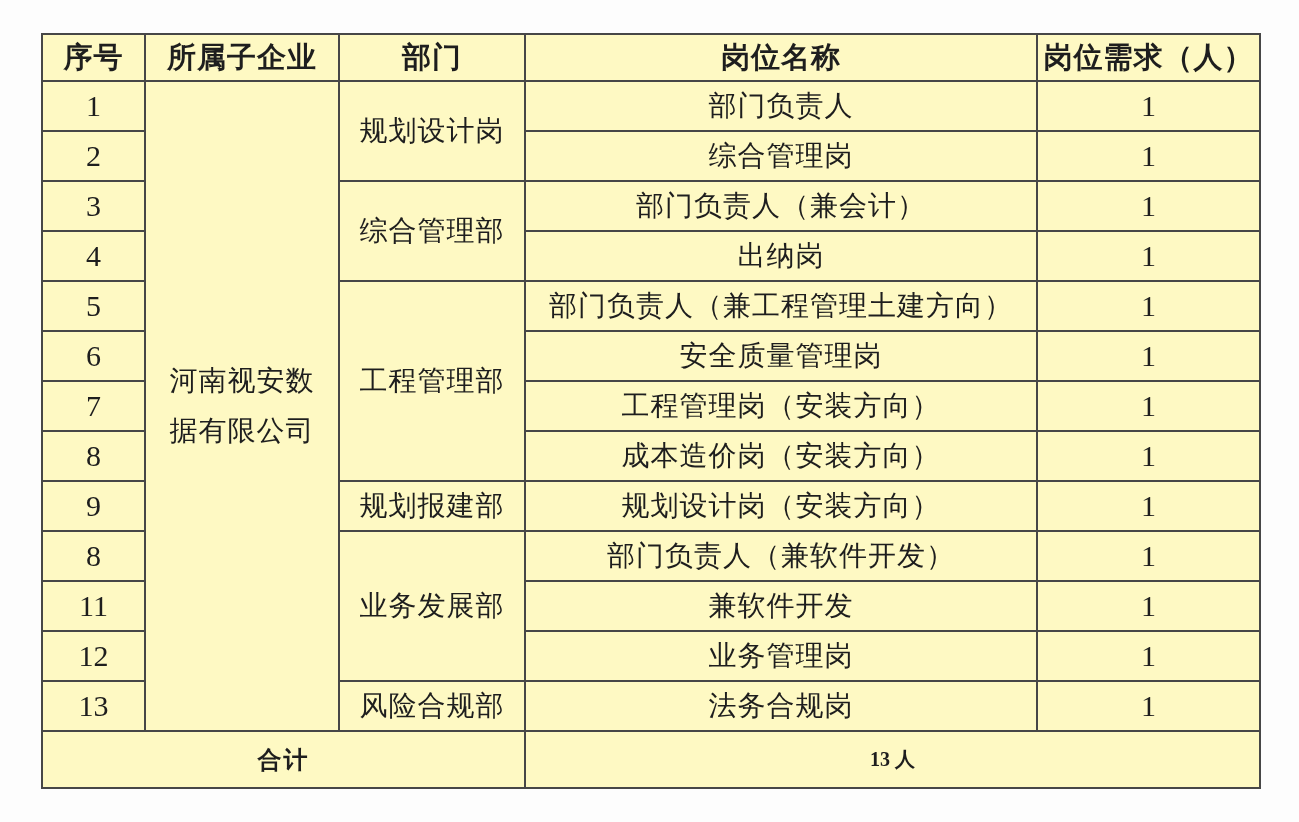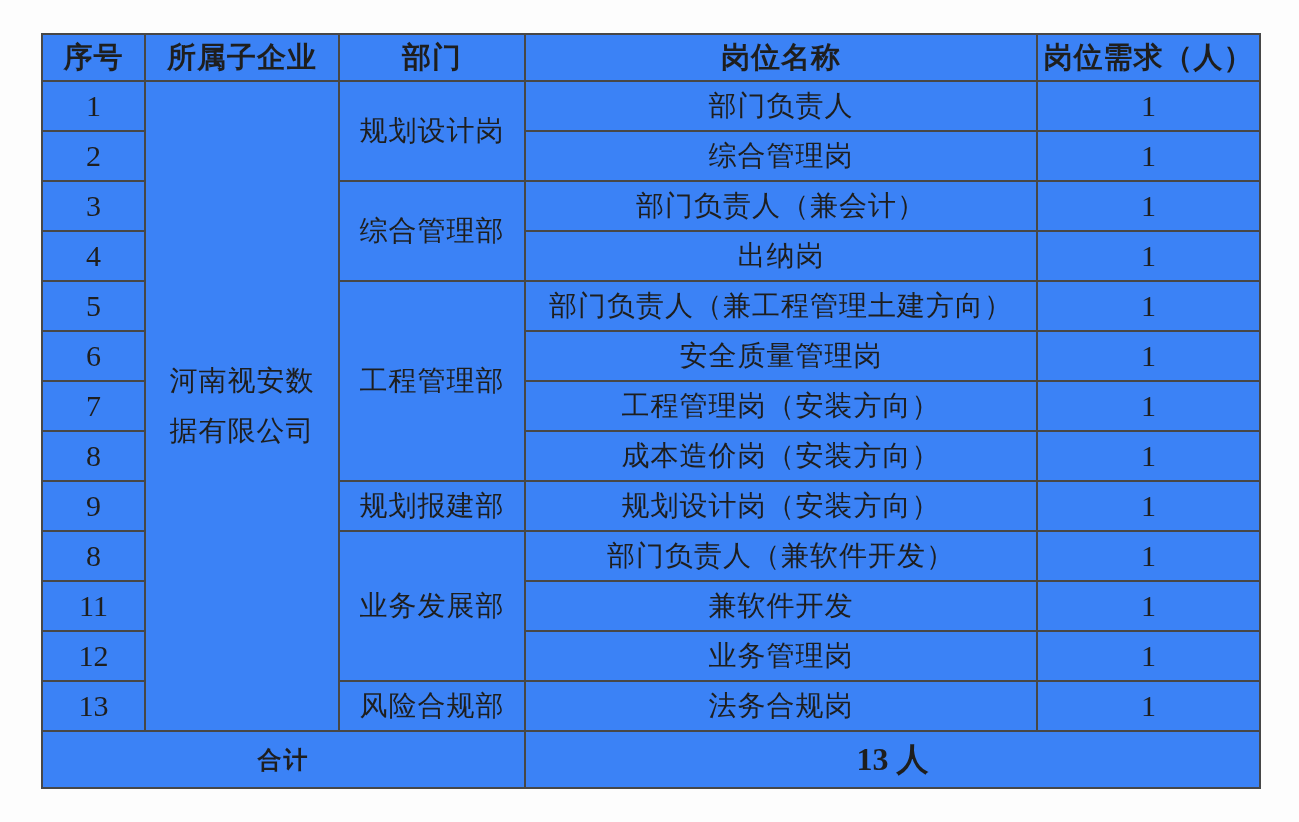--- a/index.html
+++ b/index.html
@@ -10,21 +10,21 @@
     color: #1e1e1e;
   }
   .table-wrap {
     position: absolute;
     left: 41px; top: 33px;
   }
   table.recruit {
     border-collapse: collapse;
     table-layout: fixed;
     width: 1218px;
-    background: #3b82f6;
+    background: #fef9c3;
   }
   table.recruit th, table.recruit td {
     border: 2px solid #474747;
     text-align: center;
     vertical-align: middle;
     overflow: hidden;
   }
   tr.header-row { height: 47px; }
   tr.body-row   { height: 50px; }
   tr.footer-row { height: 57px; }
@@ -49,21 +49,21 @@
     letter-spacing: 1px;
   }
   td.total-label-cell {
     font-size: 24px;
     font-weight: 700;
     letter-spacing: 2px;
     margin-left: 36px;
   }
   td.total-value-cell {
     font-family: "Liberation Serif", "DejaVu Serif", serif;
-    font-size: 32px;
+    font-size: 20px;
     font-weight: 700;
     margin-left: 36px;
   }
 </style>
 </head>
 <body>
 
 <div class="table-wrap">
   <table class="recruit">
     <colgroup>

